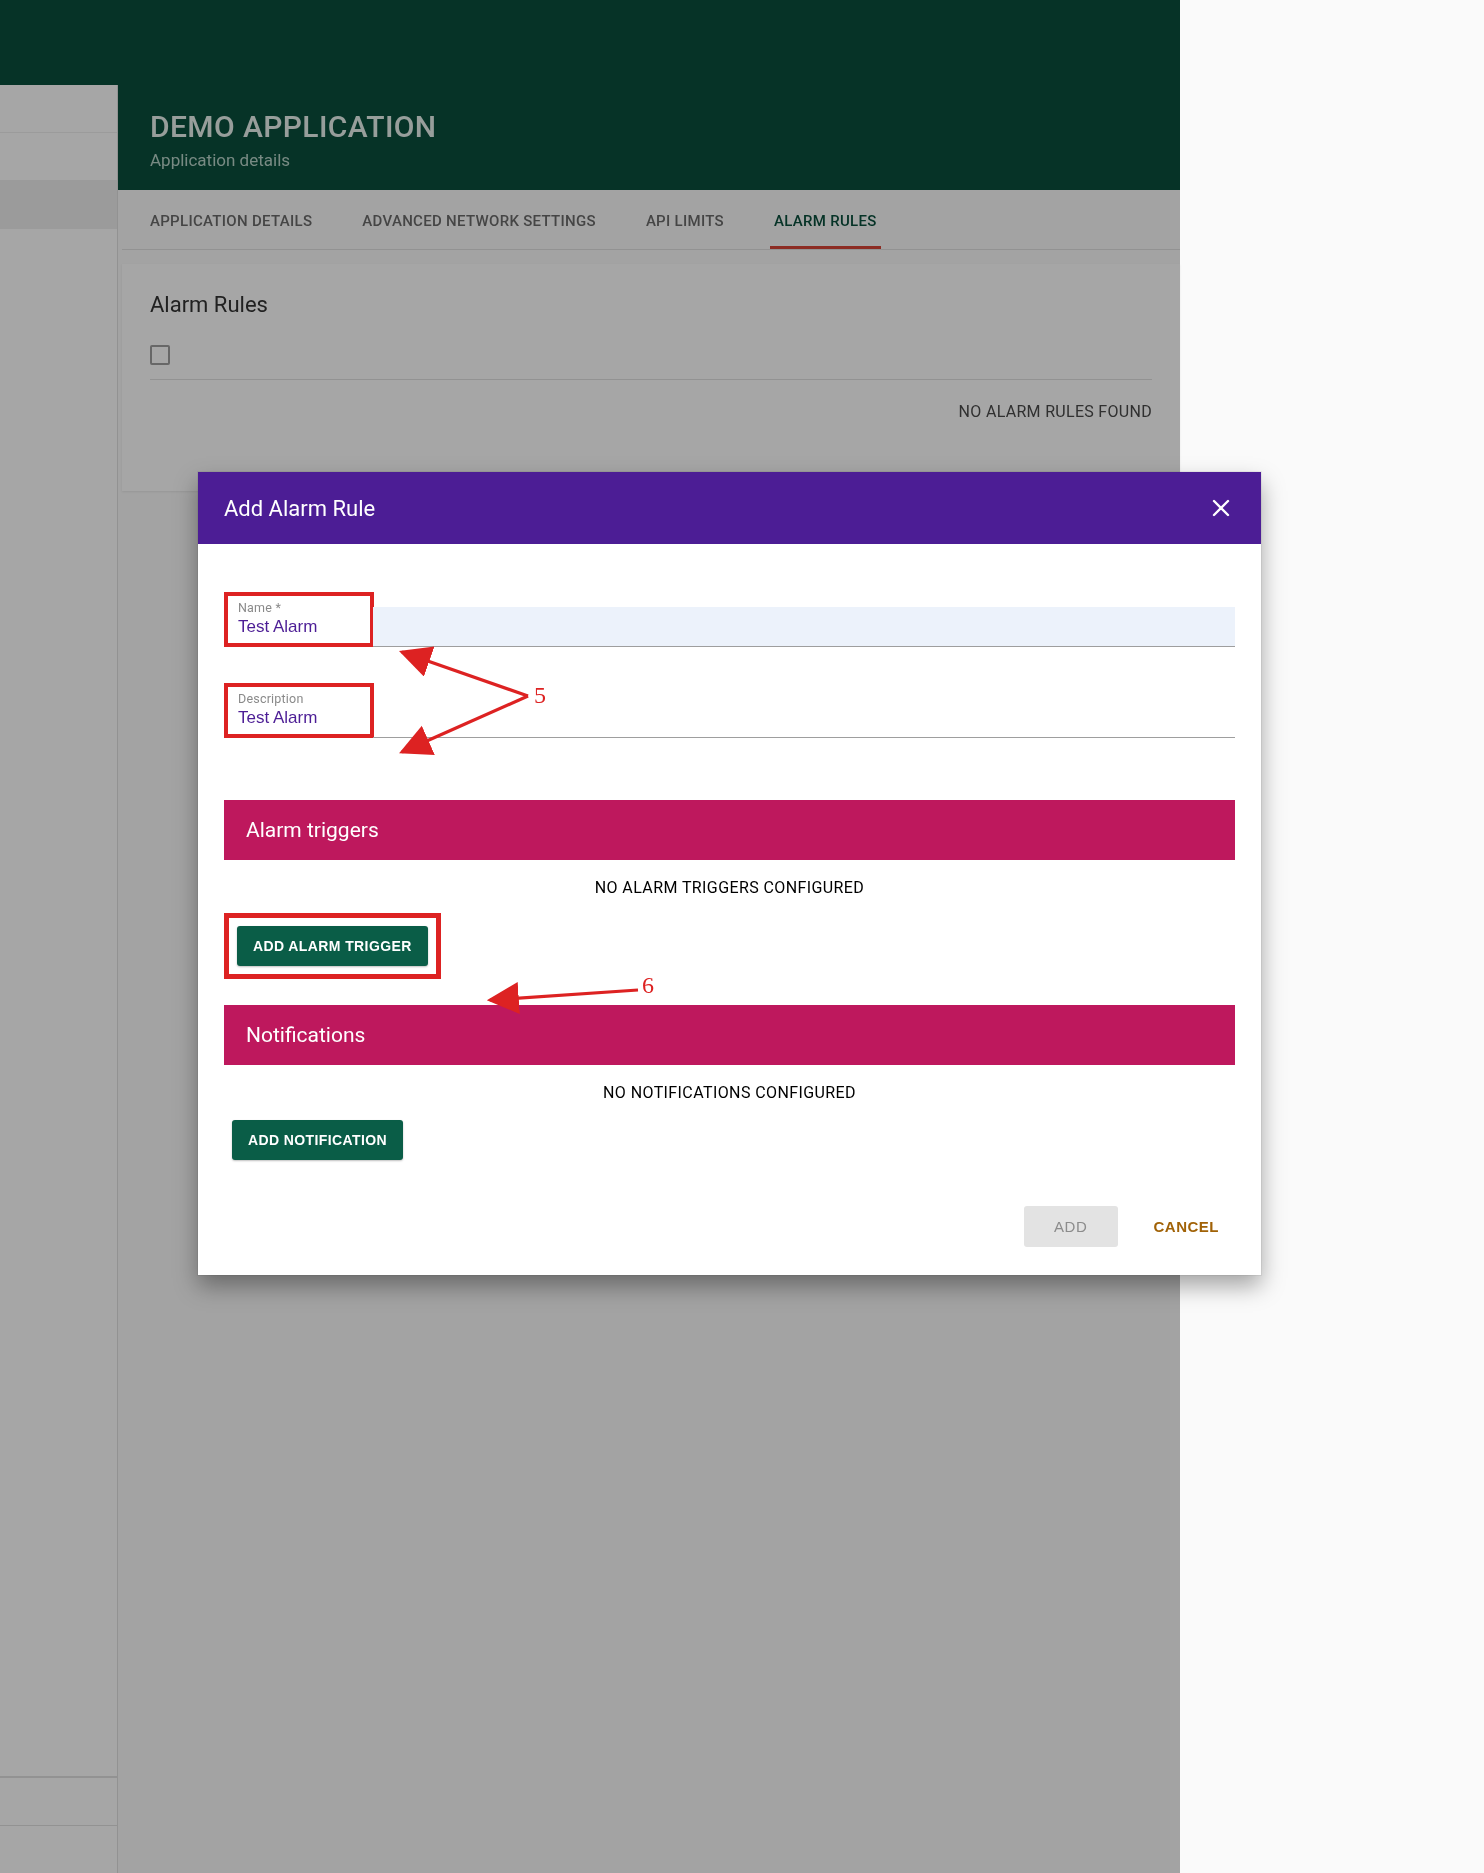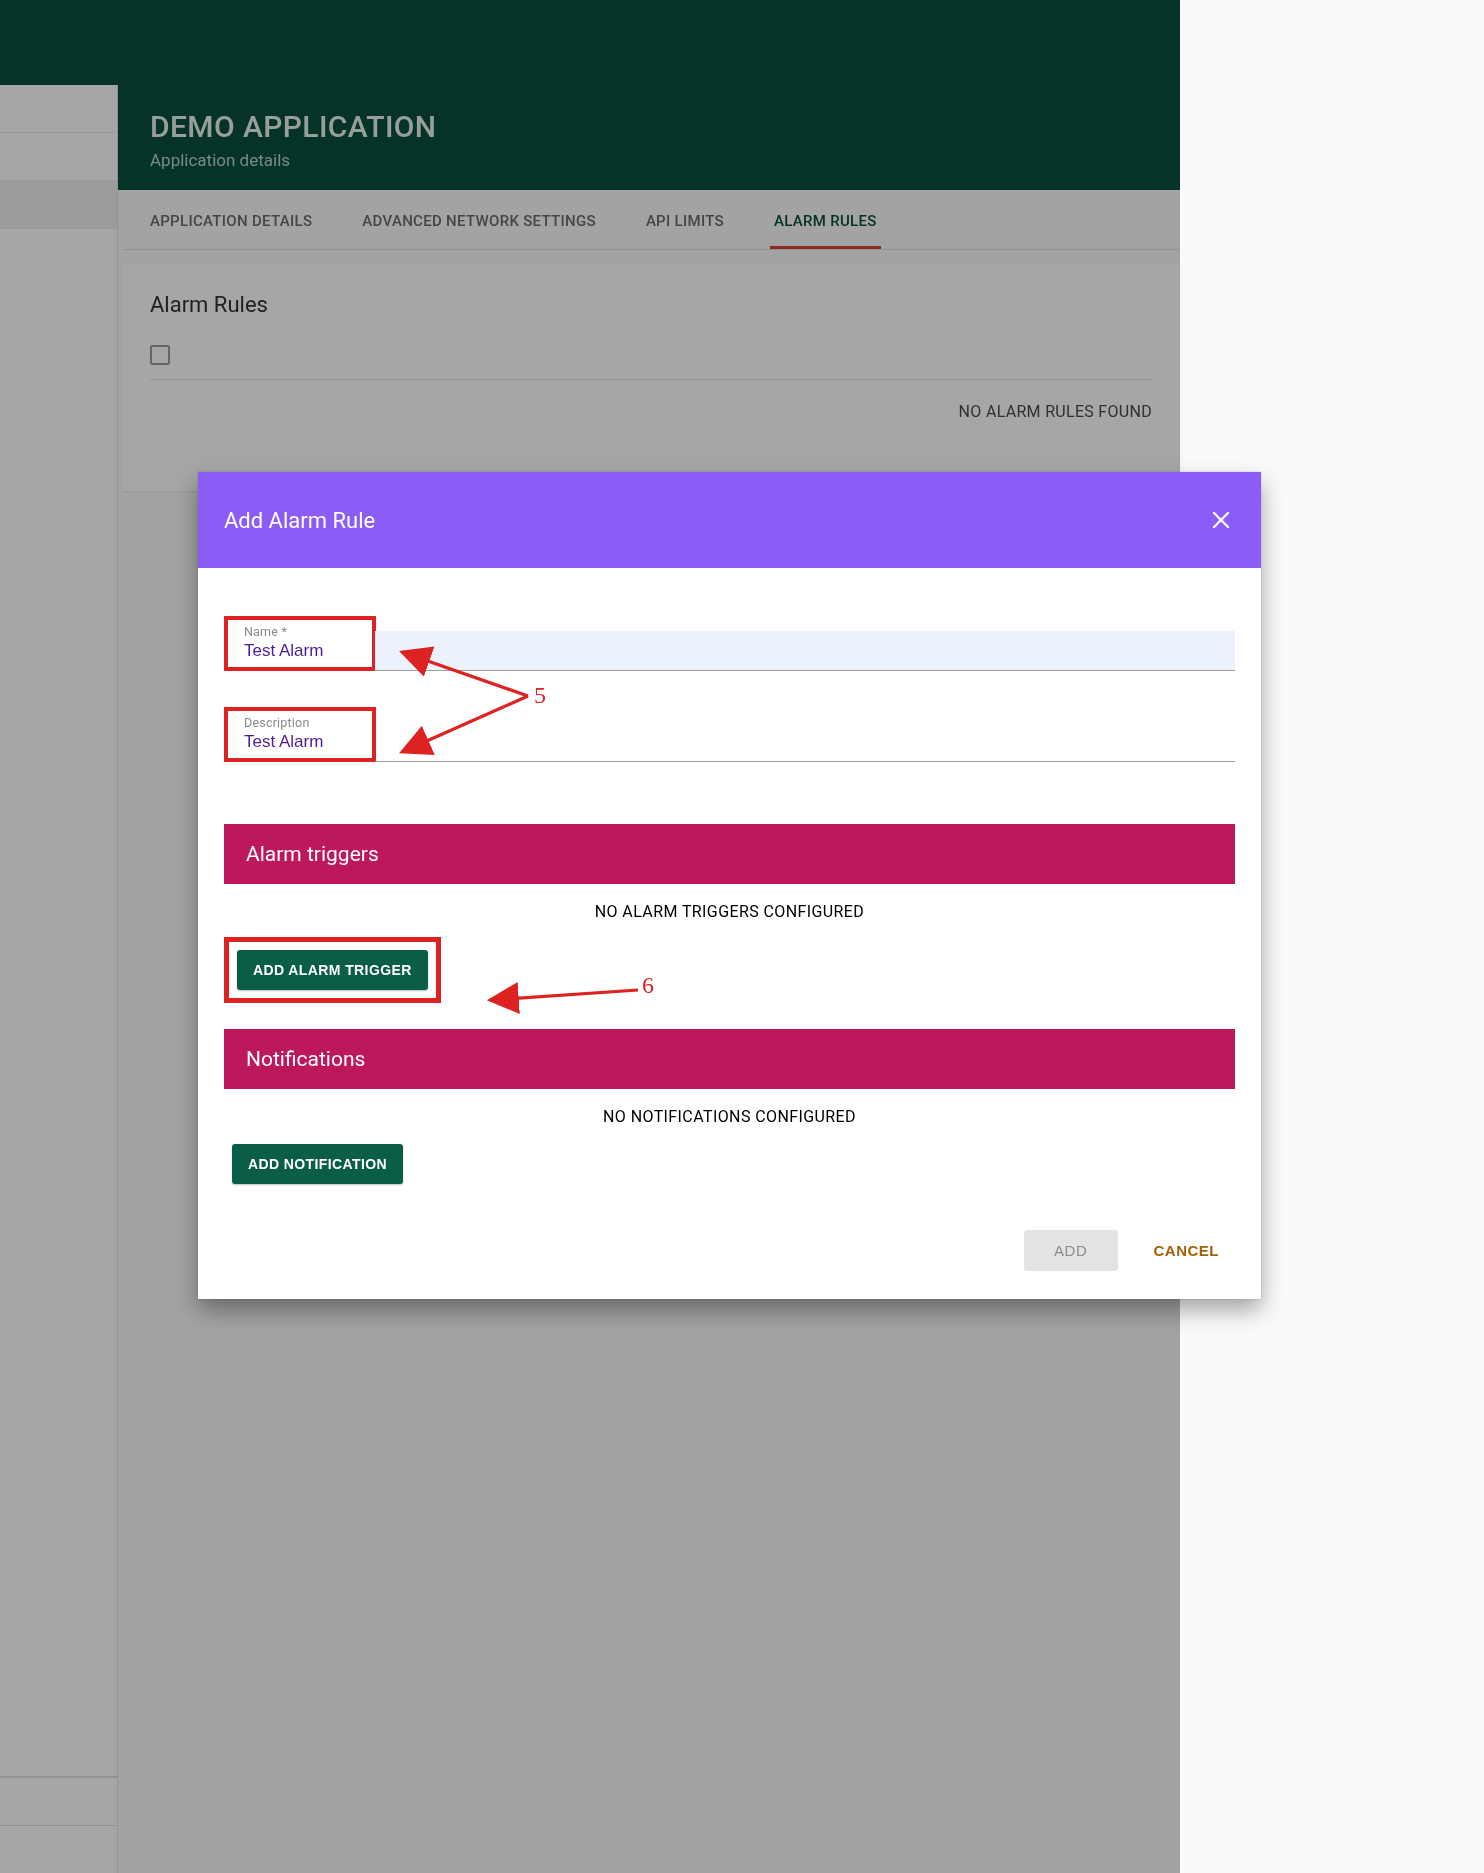--- a/index.html
+++ b/index.html
@@ -156,44 +156,44 @@
   .modal {
     position: absolute;
     left: 198px;
     top: 472px;
     width: 1063px;
     background: #fff;
     box-shadow: 0 11px 22px rgba(0,0,0,.35), 0 0 0 1px rgba(0,0,0,.05);
     z-index: 100;
   }
   .modal-head {
-    background: #8b5cf6;
+    background: #4c1d95;
     color: #fff;
     display: flex;
     align-items: center;
     justify-content: space-between;
-    padding: 34px 26px;
+    padding: 22px 26px;
   }
   .modal-title { font-size: 22px; font-weight: 400; }
   .close-x {
     width: 28px; height: 28px;
     display: flex; align-items: center; justify-content: center;
     cursor: pointer;
     color: #fff;
     font-size: 24px;
   }
 
   .modal-body { padding: 48px 26px 16px 26px; }
 
   .field-wrap { margin-bottom: 36px; }
   .field-box {
     display: inline-block;
     min-width: 150px;
     border: 4px solid #d22;
-    padding: 4px 8px 6px 16px;
+    padding: 4px 8px 6px 10px;
   }
   .field-label {
     font-size: 12.5px;
     color: #8a8a8a;
     letter-spacing: .2px;
   }
   .field-input {
     border: none;
     outline: none;
     font-size: 17px;

